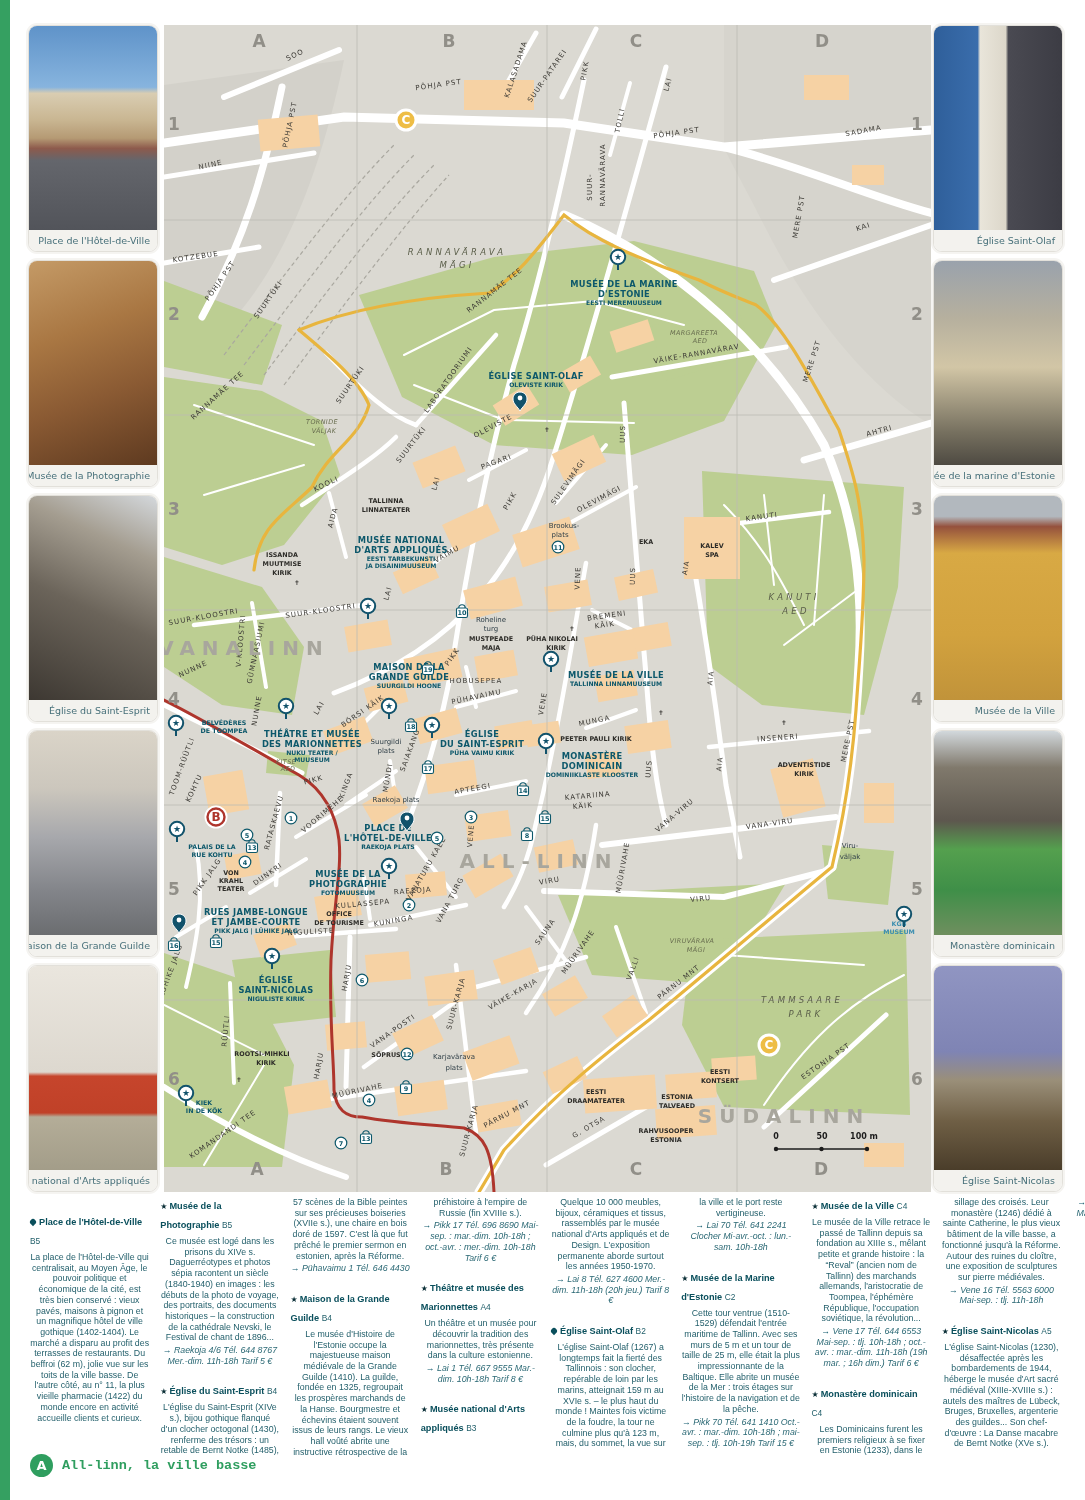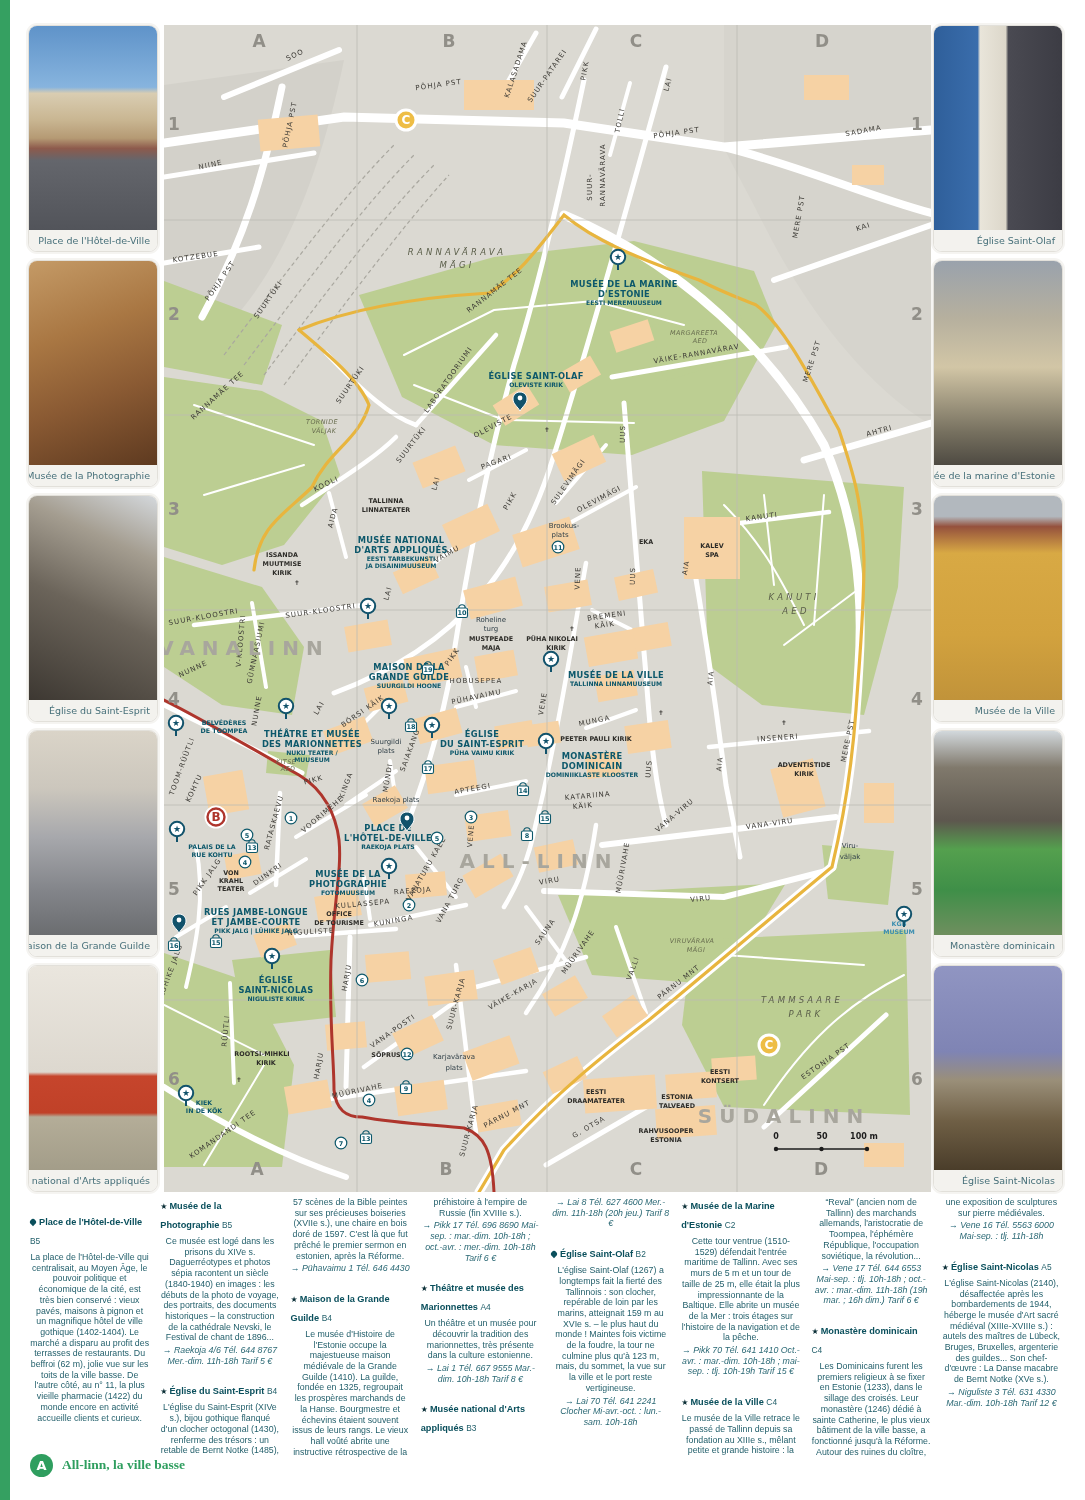--- a/index.html
+++ b/index.html
@@ -56,21 +56,21 @@
   .articles .ainfo{font-style:italic;color:#2a6874}
   .articles .arrow{font-style:normal;color:#0d586b}
   .ai{color:#0a2e36;font-size:8px;margin-right:2px}
   .pin-ic{display:inline-block;width:6px;height:6px;background:#0a4f5c;border-radius:50% 50% 50% 0;
           transform:rotate(-45deg);margin-right:3px}
 
   
   .footer{position:absolute;left:30px;top:1452px;height:26px;display:flex;align-items:center;gap:9px}
   .fcircle{width:23px;height:23px;border-radius:50%;background:#2f9e5f;color:#fff;font-weight:bold;
            font-size:13px;display:flex;align-items:center;justify-content:center}
-  .ftitle{color:#2f9e5f;font-weight:bold;font-size:13.5px;font-family:Liberation Serif, serif}
+  .ftitle{color:#2f9e5f;font-weight:bold;font-size:13.5px;font-family:Liberation Mono, monospace}
 </style>
 </head>
 <body>
 
 <div class="page">
   <div class="greenbar"></div>
 
   <aside class="photo-col left">
     <div class="card">
       <div class="ph ph1"></div>
@@ -760,20 +760,21 @@
       <p>Le musée d'Histoire de l'Estonie occupe la majestueuse maison médiévale de la Grande Guilde (1410). La guilde, fondée en 1325, regroupait les prospères marchands de la Hanse. Bourgmest­re et échevins étaient souvent issus de leurs rangs. Le vieux hall voûté abrite une instructive rétrospective de la préhistoire à l'empire de Russie (fin XVIIIe s.).</p>
       <p class="ainfo"><span class="arrow">→ </span><span>Pikk 17 Tél. 696 8690 Mai-sep. : mar.-dim. 10h-18h ; oct.-avr. : mer.-dim. 10h-18h Tarif 6 €</span></p>
     </article>
     <article>
       <h3><span class="ai">★</span><span>Théâtre et musée des Marionnettes</span> <span class="ag">A4</span></h3>
       <p>Un théâtre et un musée pour découvrir la tradition des marionnettes, très présente dans la culture estonienne.</p>
       <p class="ainfo"><span class="arrow">→ </span><span>Lai 1 Tél. 667 9555 Mar.-dim. 10h-18h Tarif 8 €</span></p>
     </article>
     <article>
       <h3><span class="ai">★</span><span>Musée national d'Arts appliqués</span> <span class="ag">B3</span></h3>
+      <p>Quelque 10 000 meubles, bijoux, céramiques et tissus, rassemblés par le musée national d'Arts appliqués et de Design. L'exposition permanente aborde surtout les années 1950-1970.</p>
       <p class="ainfo"><span class="arrow">→ </span><span>Lai 8 Tél. 627 4600 Mer.-dim. 11h-18h (20h jeu.) Tarif 8 €</span></p>
     </article>
     <article>
       <h3><span class="pin-ic"></span><span>Église Saint-Olaf</span> <span class="ag">B2</span></h3>
       <p>L'église Saint-Olaf (1267) a longtemps fait la fierté des Tallinnois : son clocher, repérable de loin par les marins, atteignait 159 m au XVIe s. – le plus haut du monde ! Maintes fois victime de la foudre, la tour ne culmine plus qu'à 123 m, mais, du sommet, la vue sur la ville et le port reste vertigineuse.</p>
       <p class="ainfo"><span class="arrow">→ </span><span>Lai 70 Tél. 641 2241 Clocher Mi-avr.-oct. : lun.-sam. 10h-18h</span></p>
     </article>
     <article>
       <h3><span class="ai">★</span><span>Musée de la Marine d'Estonie</span> <span class="ag">C2</span></h3>
       <p>Cette tour ventrue (1510-1529) défendait l'entrée maritime de Tallinn. Avec ses murs de 5 m et un tour de taille de 25 m, elle était la plus impressionnante de la Baltique. Elle abrite un musée de la Mer : trois étages sur l'histoire de la navigation et de la pêche.</p>
@@ -784,21 +785,21 @@
       <p>Le musée de la Ville retrace le passé de Tallinn depuis sa fondation au XIIIe s., mêlant petite et grande histoire : la “Reval” (ancien nom de Tallinn) des marchands allemands, l'aristocratie de Toompea, l'éphémère République, l'occupation soviétique, la révolution...</p>
       <p class="ainfo"><span class="arrow">→ </span><span>Vene 17 Tél. 644 6553 Mai-sep. : tlj. 10h-18h ; oct.-avr. : mar.-dim. 11h-18h (19h mar. ; 16h dim.) Tarif 6 €</span></p>
     </article>
     <article>
       <h3><span class="ai">★</span><span>Monastère dominicain</span> <span class="ag">C4</span></h3>
       <p>Les Dominicains furent les premiers religieux à se fixer en Estonie (1233), dans le sillage des croisés. Leur monastère (1246) dédié à sainte Catherine, le plus vieux bâtiment de la ville basse, a fonctionné jusqu'à la Réforme. Autour des ruines du cloître, une exposition de sculptures sur pierre médiévales.</p>
       <p class="ainfo"><span class="arrow">→ </span><span>Vene 16 Tél. 5563 6000 Mai-sep. : tlj. 11h-18h</span></p>
     </article>
     <article>
       <h3><span class="ai">★</span><span>Église Saint-Nicolas</span> <span class="ag">A5</span></h3>
-      <p>L'église Saint-Nicolas (2140), désaffectée après les bombardements de 1944, héberge le musée d'Art sacré médiéval (XIIIe-XVIIIe s.) : autels des maîtres de Lübeck, Bruges, Bruxelles, argenterie des guildes... Son chef-d'œuvre : La Danse macabre de Bernt Notke (XVe s.).</p>
+      <p>L'église Saint-Nicolas (1230), désaffectée après les bombardements de 1944, héberge le musée d'Art sacré médiéval (XIIIe-XVIIIe s.) : autels des maîtres de Lübeck, Bruges, Bruxelles, argenterie des guildes... Son chef-d'œuvre : La Danse macabre de Bernt Notke (XVe s.).</p>
       <p class="ainfo"><span class="arrow">→ </span><span>Niguliste 3 Tél. 631 4330 Mar.-dim. 10h-18h Tarif 12 €</span></p>
     </article>
   </section>
 
   <footer class="footer">
     <div class="fcircle">A</div>
     <div class="ftitle">All-linn, la ville basse</div>
   </footer>
 </div>
 

